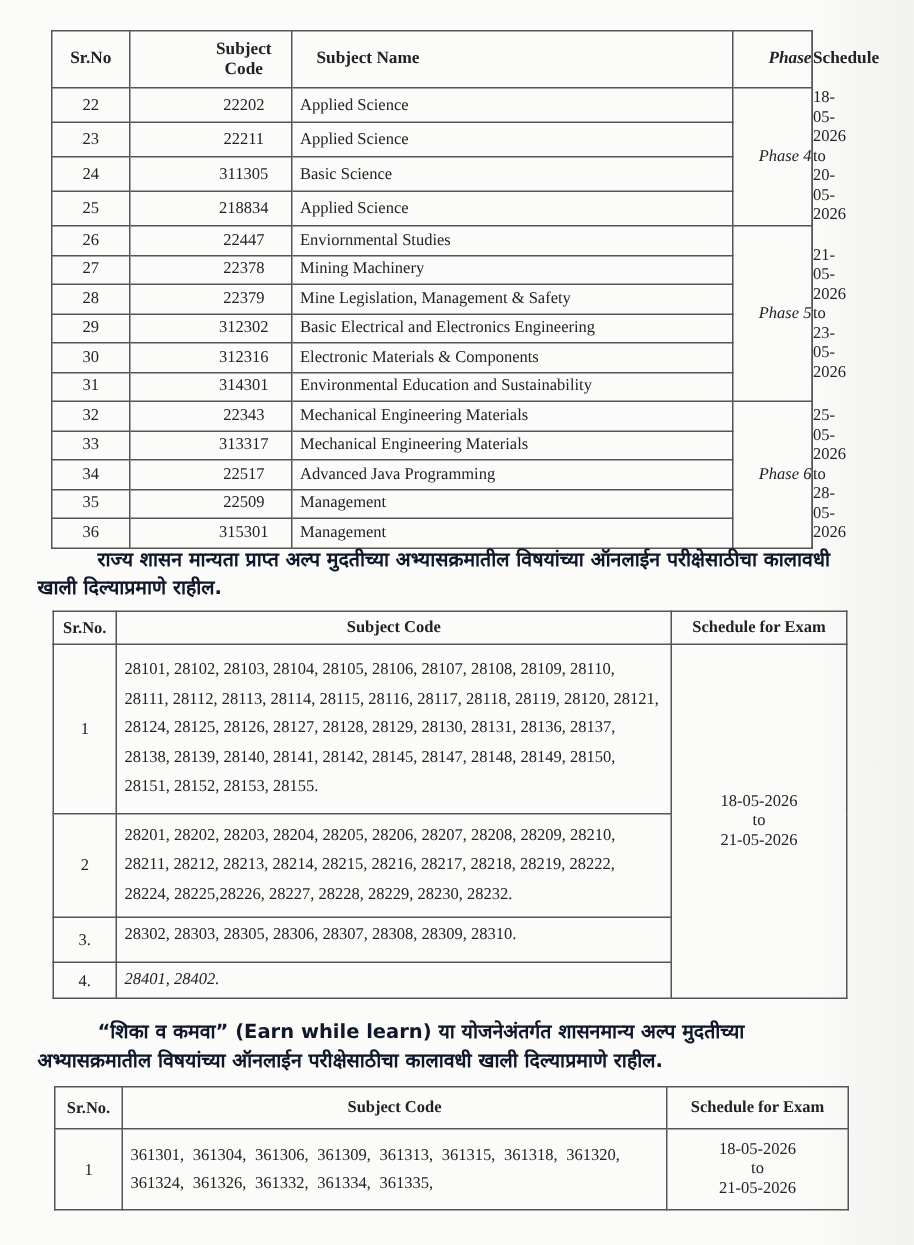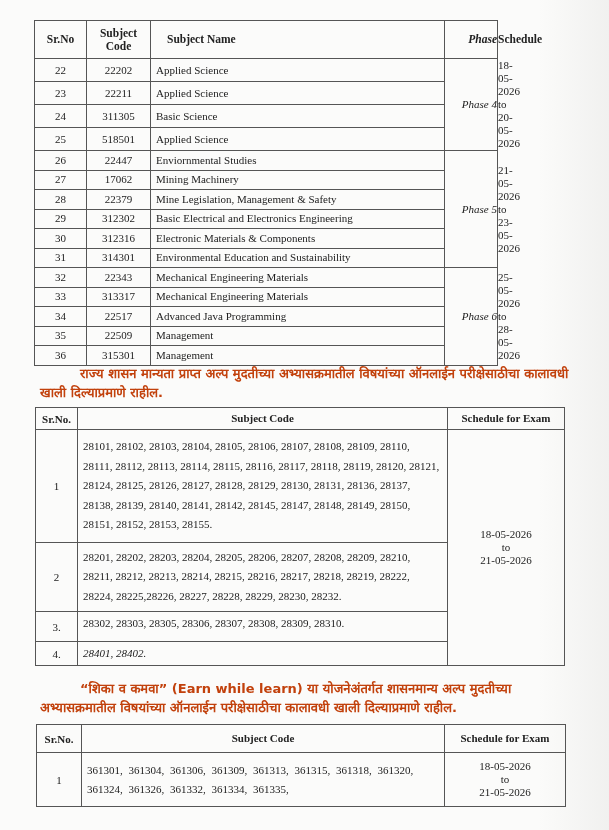--- a/index.html
+++ b/index.html
@@ -17,31 +17,31 @@
     }
     table { border-collapse: collapse; position: absolute; table-layout: fixed; }
     td, th { border: 1px solid #555; padding: 0; }
     th { font-weight: bold; font-size: 11.5px; color: #222; }
 
     
     #t1 { left: 34px; top: 20px; width: 461px; }
     #t1 th { height: 37px; line-height: 13px; }
     #t1 td { height: 18.5px; font-size: 11px; line-height: 13px; }
     #t1 .c-sr { width: 51px; text-align: center; }
-    #t1 .c-code { width: 63px; text-align: center; }
+    #t1 .c-code { width: 63px; text-align: center; padding-left: 44px; }
     #t1 .c-name { width: 277px; text-align: left; padding-left: 5px; }
     #t1 .c-phase { width: 52px; text-align: right; vertical-align: middle; font-style: italic; }
     #t1 .c-sched { vertical-align: middle; }
     #t1 th.c-name { text-align: left; padding-left: 16px; }
 
     .para {
-      position: absolute; left: 40px; width: 535px;
+      position: absolute; left: 25px; width: 535px;
       font-size: 13px; font-weight: bold; line-height: 19px;
       font-family: "DejaVu Sans", sans-serif;
-      color: #c2410c;
+      color: #0f172a;
       text-indent: 40px;
     }
     #p1 { top: 364px; }
     #p2 { top: 679px; }
 
     
     #t2 { left: 35px; top: 407px; width: 530px; }
     #t2 th { height: 21px; }
     #t2 .c-sr { width: 41px; text-align: center; vertical-align: middle; font-size: 11px; }
     #t2 .c-code { width: 359px; text-align: left; padding: 0 5px; font-size: 11px; line-height: 19.5px; }
@@ -90,33 +90,33 @@
       <td class="c-code">22211</td>
       <td class="c-name">Applied Science</td>
     </tr>
     <tr>
       <td class="c-sr">24</td>
       <td class="c-code">311305</td>
       <td class="c-name">Basic Science</td>
     </tr>
     <tr>
       <td class="c-sr">25</td>
-      <td class="c-code">518501</td>
+      <td class="c-code">218834</td>
       <td class="c-name">Applied Science</td>
     </tr>
     <tr>
       <td class="c-sr">26</td>
       <td class="c-code">22447</td>
       <td class="c-name">Enviornmental Studies</td>
       <td class="c-phase" rowspan="6">Phase 5</td>
       <td class="c-sched" rowspan="6"><span>21-05-2026</span><br><span>to</span><br><span>23-05-2026</span></td>
     </tr>
     <tr>
       <td class="c-sr">27</td>
-      <td class="c-code">17062</td>
+      <td class="c-code">22378</td>
       <td class="c-name">Mining Machinery</td>
     </tr>
     <tr>
       <td class="c-sr">28</td>
       <td class="c-code">22379</td>
       <td class="c-name">Mine Legislation, Management &amp; Safety</td>
     </tr>
     <tr>
       <td class="c-sr">29</td>
       <td class="c-code">312302</td>

